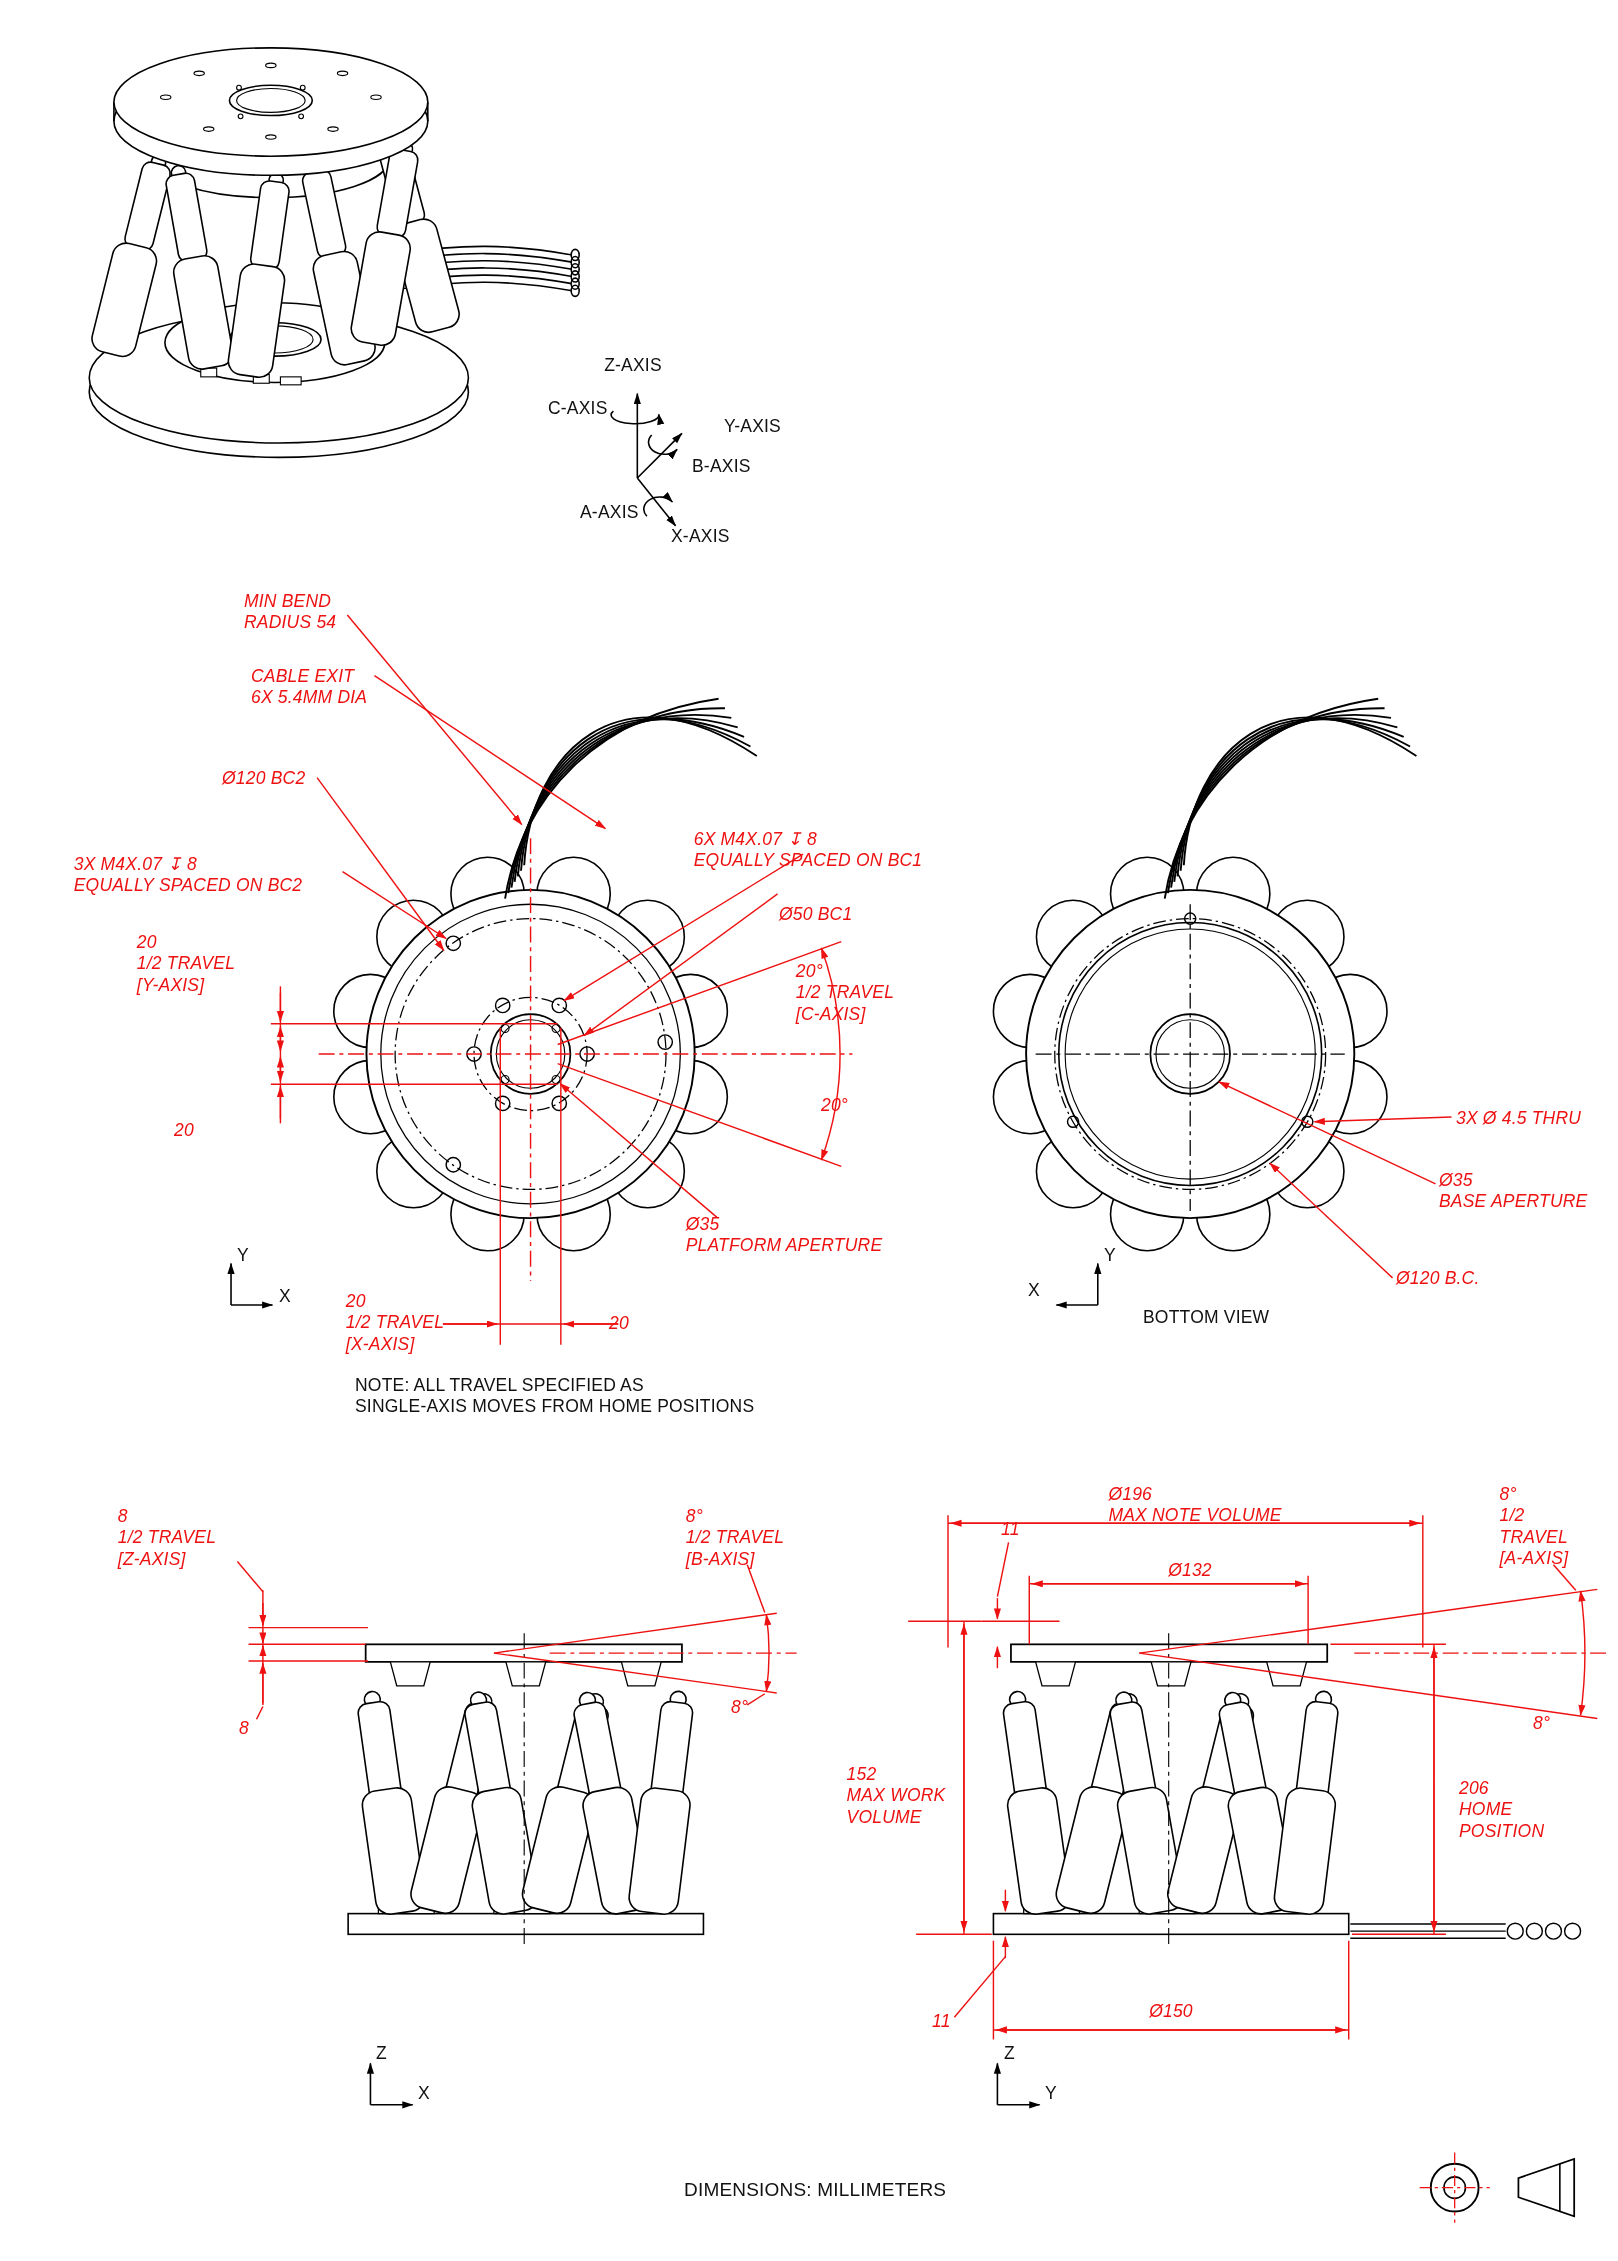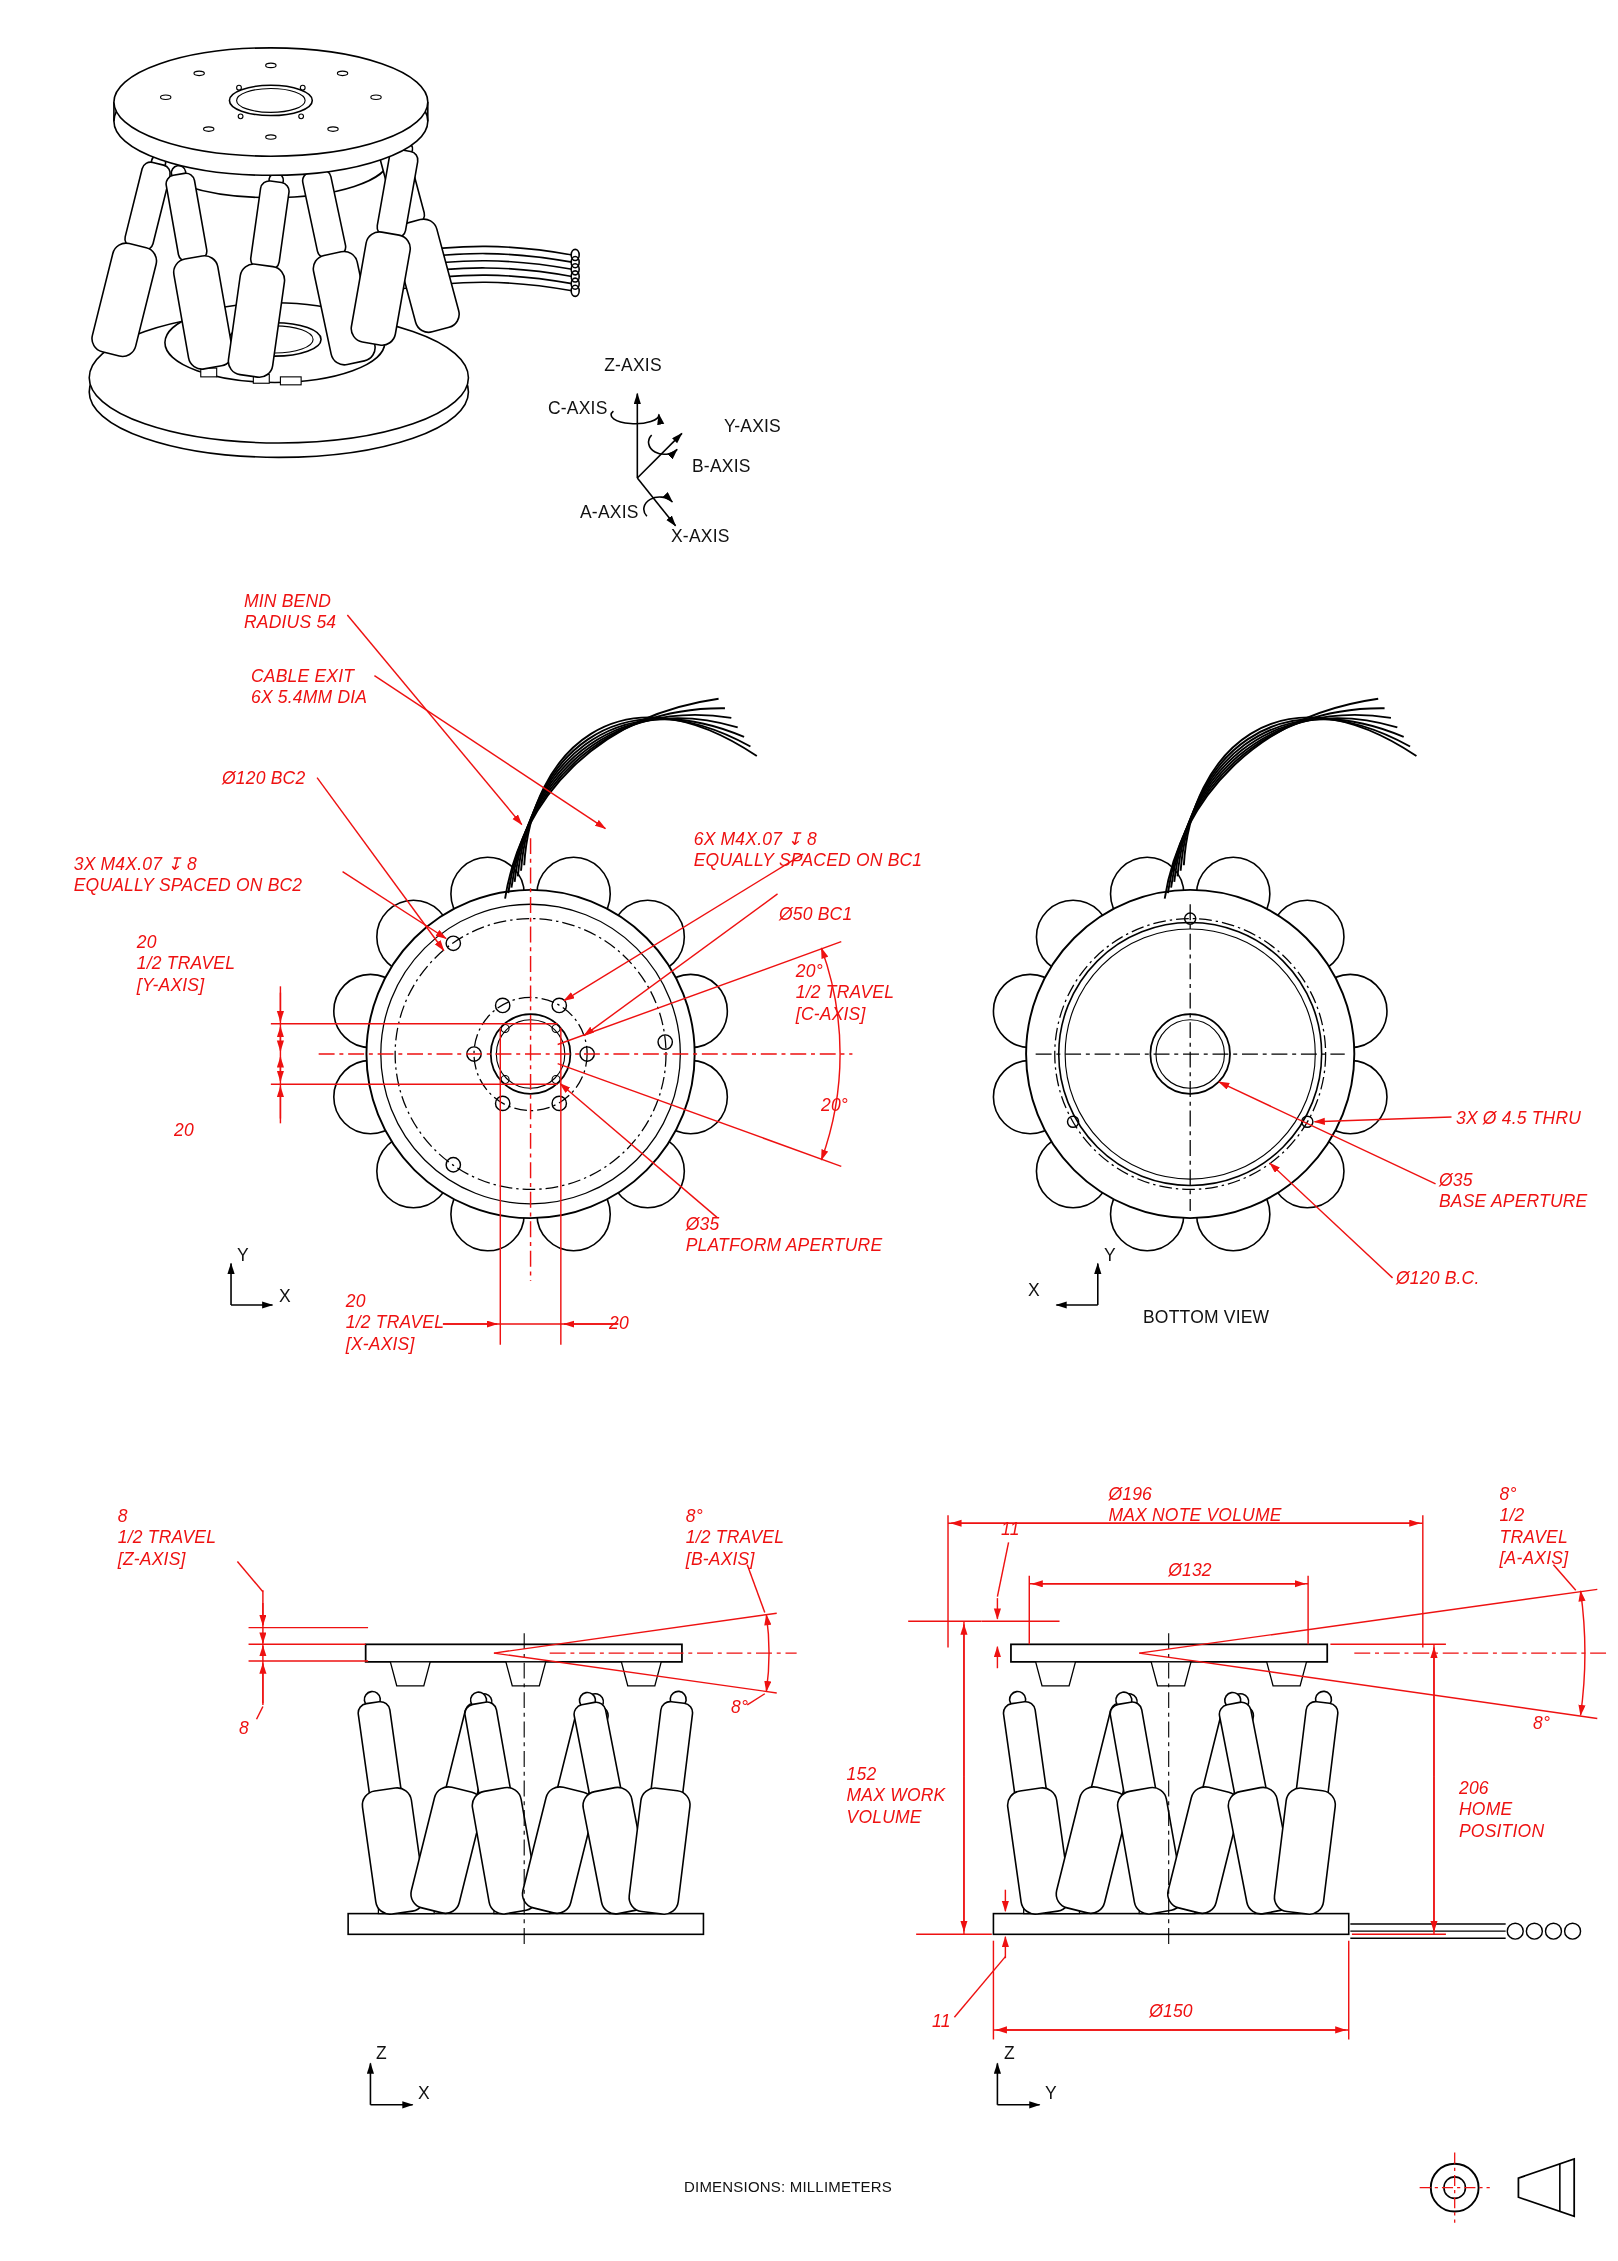--- a/index.html
+++ b/index.html
@@ -2,21 +2,21 @@
 <html style="font-size:12.7px"><head>
 <meta charset="utf-8">
 <style>
   html,body{margin:0;padding:0;background:#ffffff;}
   #sheet{position:relative;width:1618px;height:2261px;background:#ffffff;overflow:hidden;
          font-family:"Liberation Sans", sans-serif;}
   svg{position:absolute;left:0;top:0;}
   .lbl{position:absolute;font-size:17.5px;line-height:1.22;color:#111;white-space:pre-line;letter-spacing:0.2px;}
   .red{color:#ee1111;font-style:italic;}
   .ctr{transform:translateX(-50%);}
-  .big{font-size:15px;}
+  .big{font-size:19px;}
 </style>
 </head>
 <body>
 
 <div id="sheet">
 
 <svg width="1618" height="2261" viewBox="0 0 2031 2838">
   <defs>
     <marker id="ab" markerWidth="15" markerHeight="10" refX="13" refY="4.5" orient="auto" markerUnits="userSpaceOnUse">
       <path d="M0,0 L14,4.5 L0,9 z" fill="#000"></path>
@@ -472,20 +472,22 @@
 <div class="lbl red ctr" style="left:845px;top:961px">20°
 1/2 TRAVEL
 [C-AXIS]</div>
 <div class="lbl red" style="left:821px;top:1095px">20°</div>
 <div class="lbl red ctr" style="left:784px;top:1214px">Ø35
 PLATFORM APERTURE</div>
 <div class="lbl red ctr" style="left:395px;top:1291px">20
 1/2 TRAVEL
 [X-AXIS]</div>
 <div class="lbl red" style="left:609px;top:1313px">20</div>
+<div class="lbl" style="left:355px;top:1375px">NOTE: ALL TRAVEL SPECIFIED AS
+SINGLE-AXIS MOVES FROM HOME POSITIONS</div>
 <div class="lbl" style="left:237px;top:1245px">Y</div>
 <div class="lbl" style="left:279px;top:1286px">X</div>
 
 <div class="lbl red" style="left:1456px;top:1108px">3X Ø 4.5 THRU</div>
 <div class="lbl red" style="left:1439px;top:1170px">Ø35
 BASE APERTURE</div>
 <div class="lbl red" style="left:1396px;top:1268px">Ø120 B.C.</div>
 <div class="lbl" style="left:1143px;top:1307px">BOTTOM VIEW</div>
 <div class="lbl" style="left:1104px;top:1245px">Y</div>
 <div class="lbl" style="left:1028px;top:1280px">X</div>

